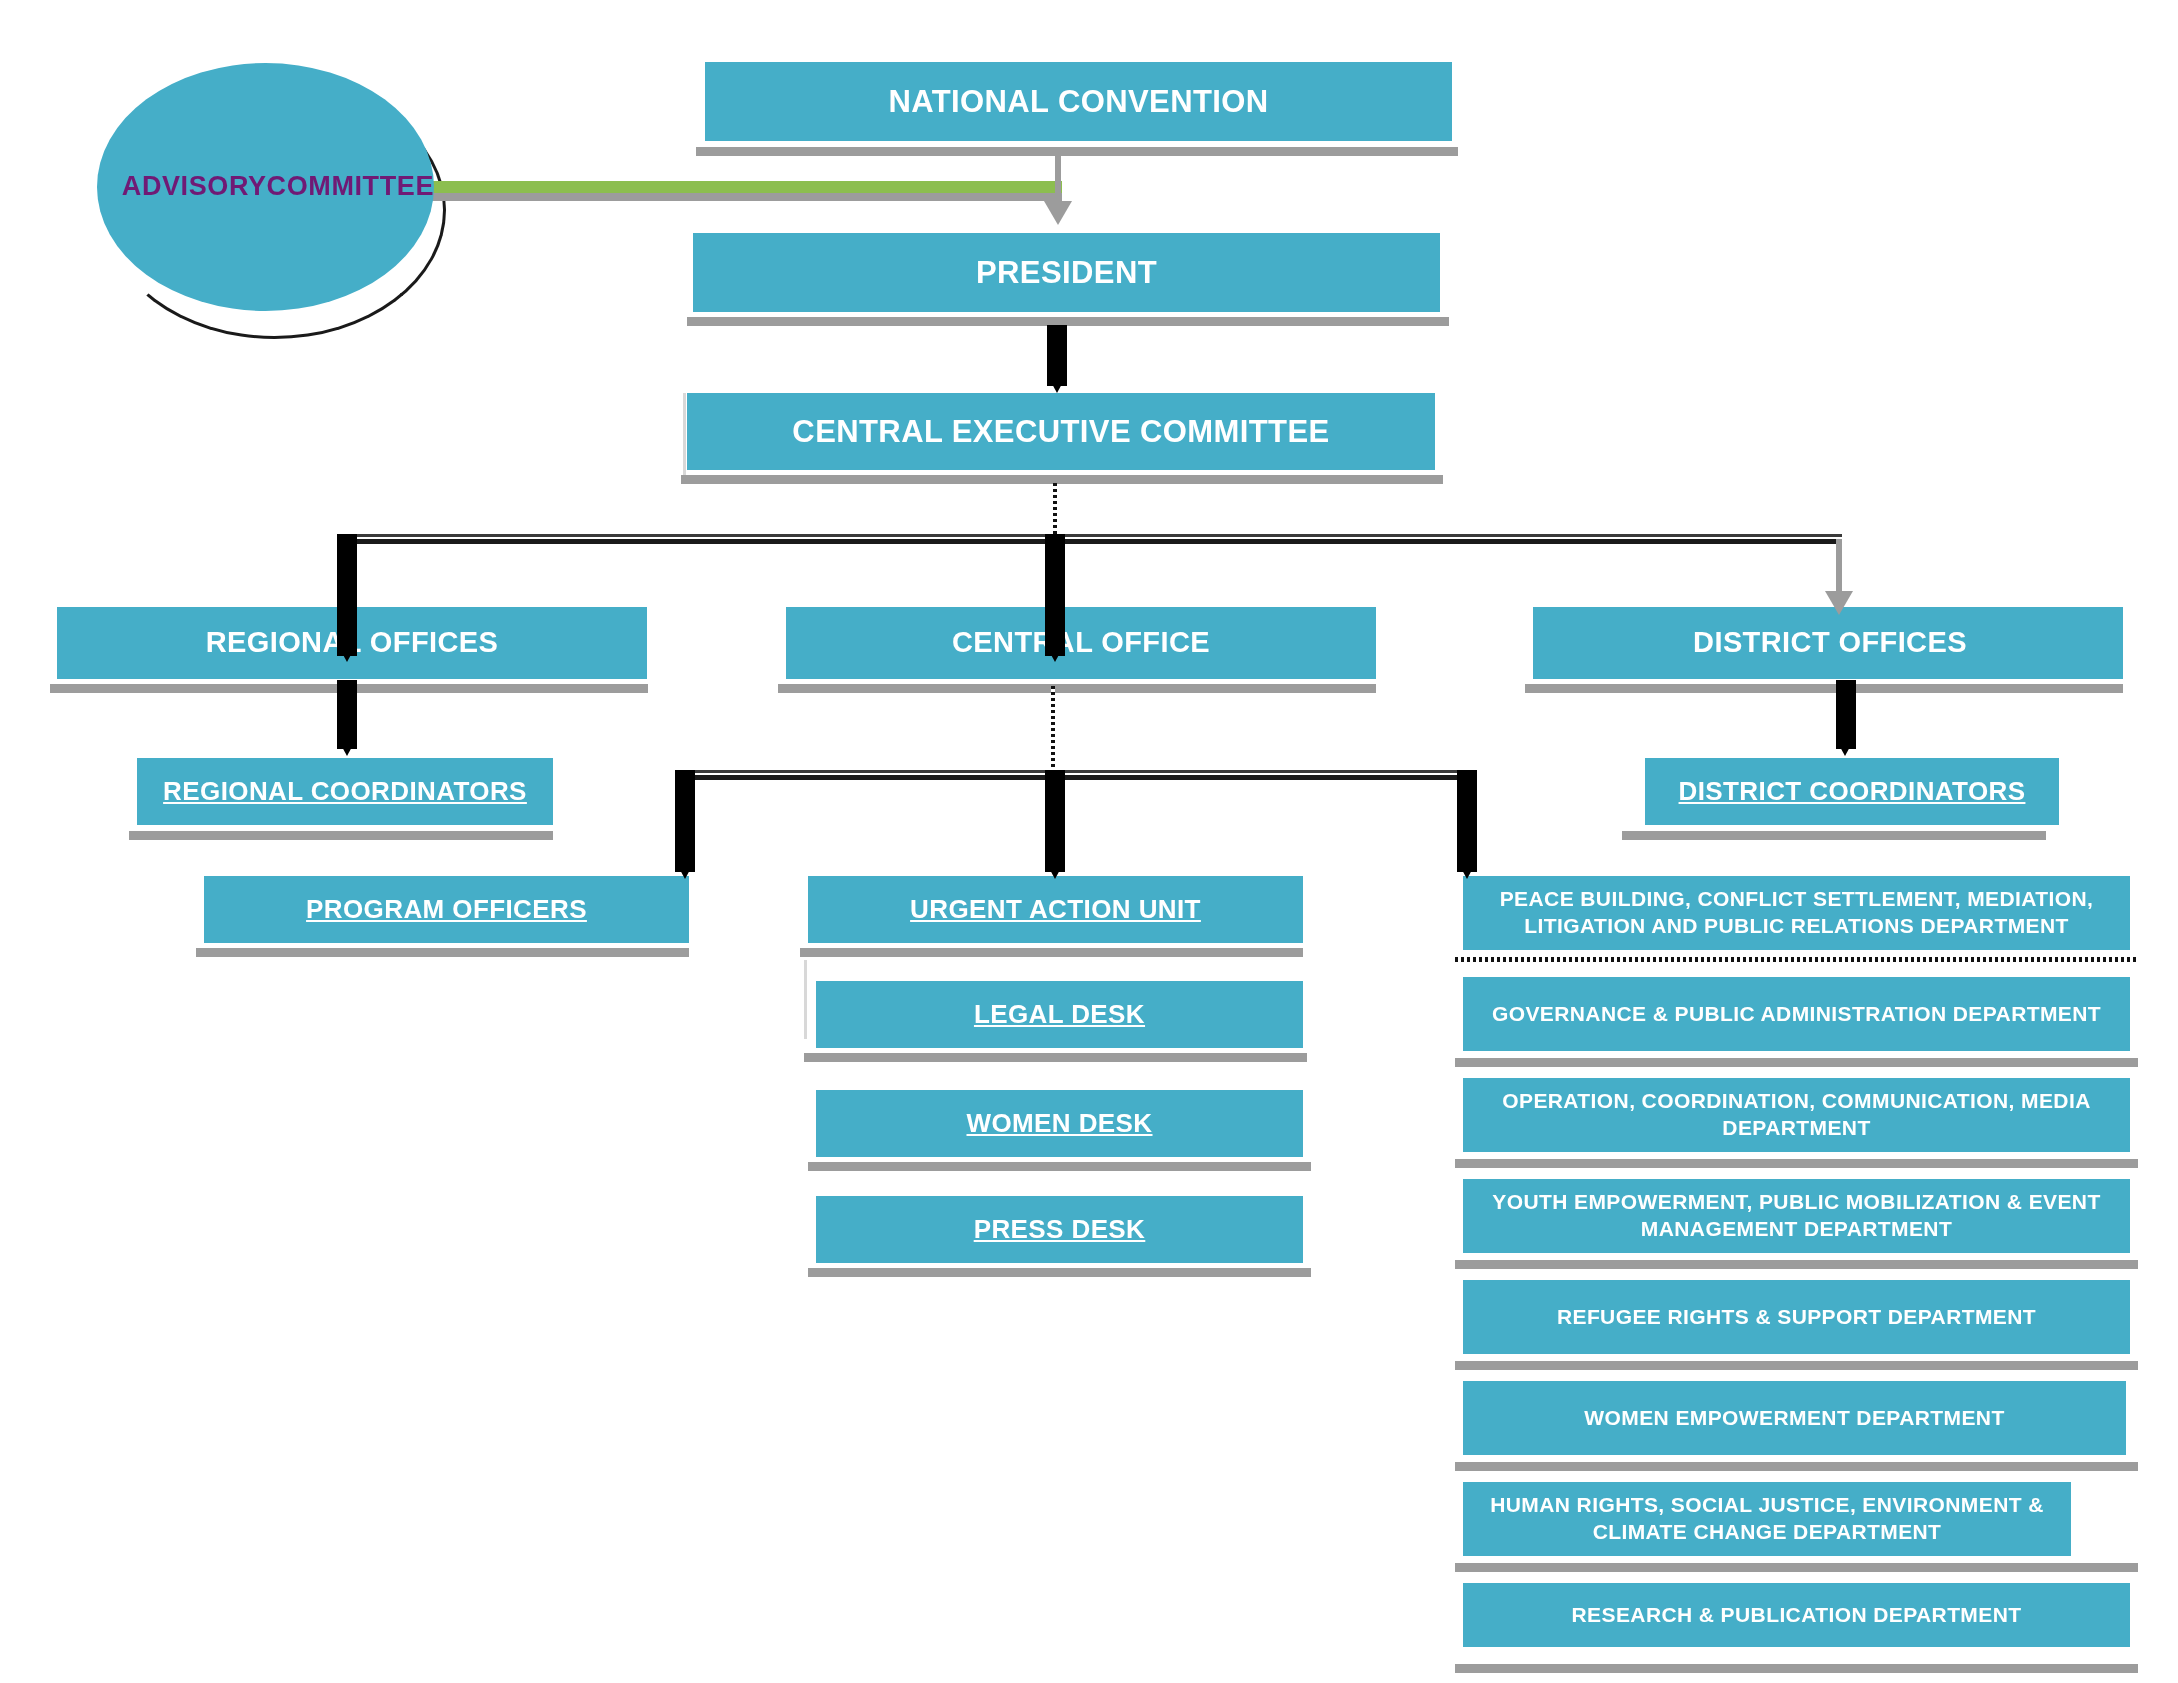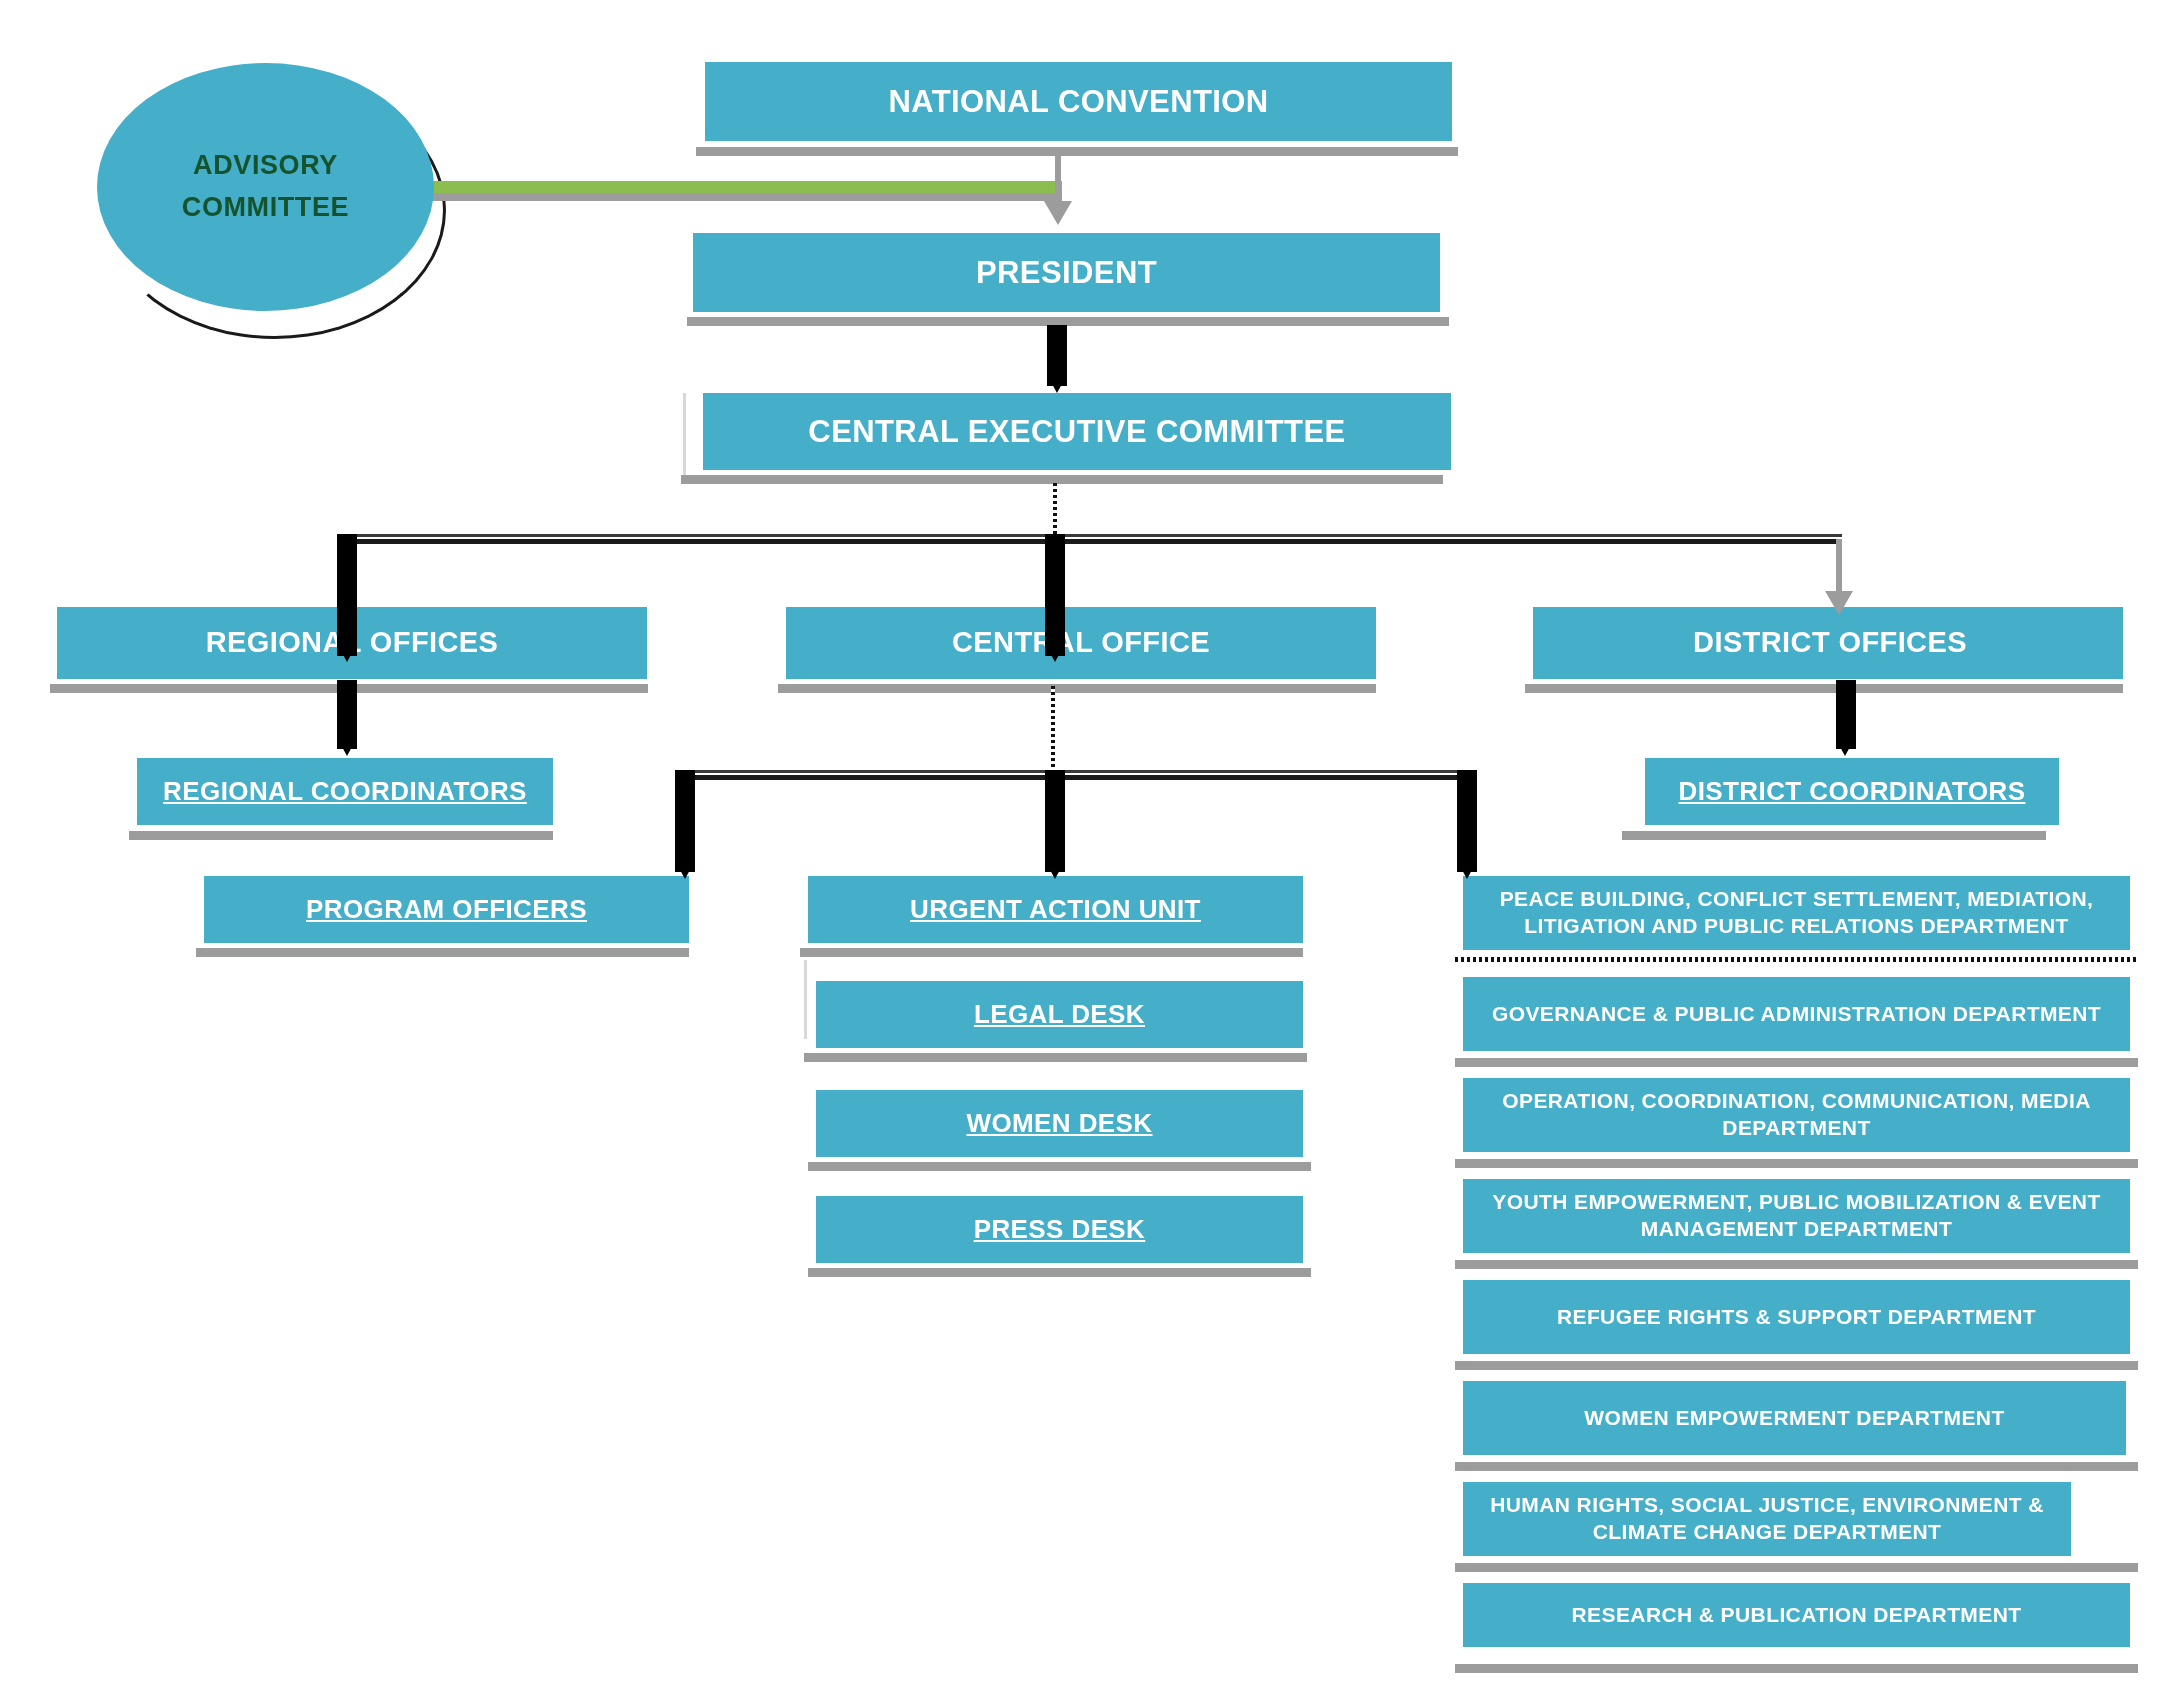--- a/index.html
+++ b/index.html
@@ -49,26 +49,26 @@
   .t-xl{font-size:31px;}
   .t-lg{font-size:29px;}
   .t-md{font-size:26px;text-decoration:underline;}
   .t-xs{font-size:21px;}
 
   
   .ellipse{
     position:absolute;
     border-radius:50%;
     background:#45AEC8;
-    color:#14532d;
+    color:#701a75;
     font-weight:bold;
     display:flex;
-    flex-direction:column;
+    flex-direction:row;
     align-items:center;
-    justify-content:center;
+    justify-content:flex-end;
     text-align:center;
     line-height:1.55;
     font-size:27px;
     letter-spacing:0.6px;
     z-index:3;
   }
   .ellipse-shadow{
     position:absolute;
     border-radius:50%;
     border:3px solid #1a1a1a;
@@ -167,21 +167,21 @@
 
   <div class="node t-xl" style="left:693px;top:233px;width:747px;height:79px;">
     <span>PRESIDENT</span>
   </div>
   <div class="shadow" style="left:687px;top:317px;width:762px;"></div>
 
   <div class="vbar" style="left:1047px;top:325px;height:61px;"></div>
   <div class="barrow" style="left:1051px;top:382px;"></div>
 
   <div class="ledge" style="left:683px;top:393px;height:87px;"></div>
-  <div class="node t-xl" style="left:687px;top:393px;width:748px;height:77px;margin-left:16px;">
+  <div class="node t-xl" style="left:687px;top:393px;width:748px;height:77px;">
     <span>CENTRAL EXECUTIVE COMMITTEE</span>
   </div>
   <div class="shadow" style="left:681px;top:475px;width:762px;"></div>
 
   <div class="dashcol" style="left:1053px;top:483px;height:55px;"></div>
 
   <div class="hbar-thin" style="left:345px;top:534px;width:1497px;"></div>
   <div class="hbar" style="left:345px;top:539px;width:1497px;"></div>
 
   <div class="vbar" style="left:337px;top:534px;height:122px;"></div>

